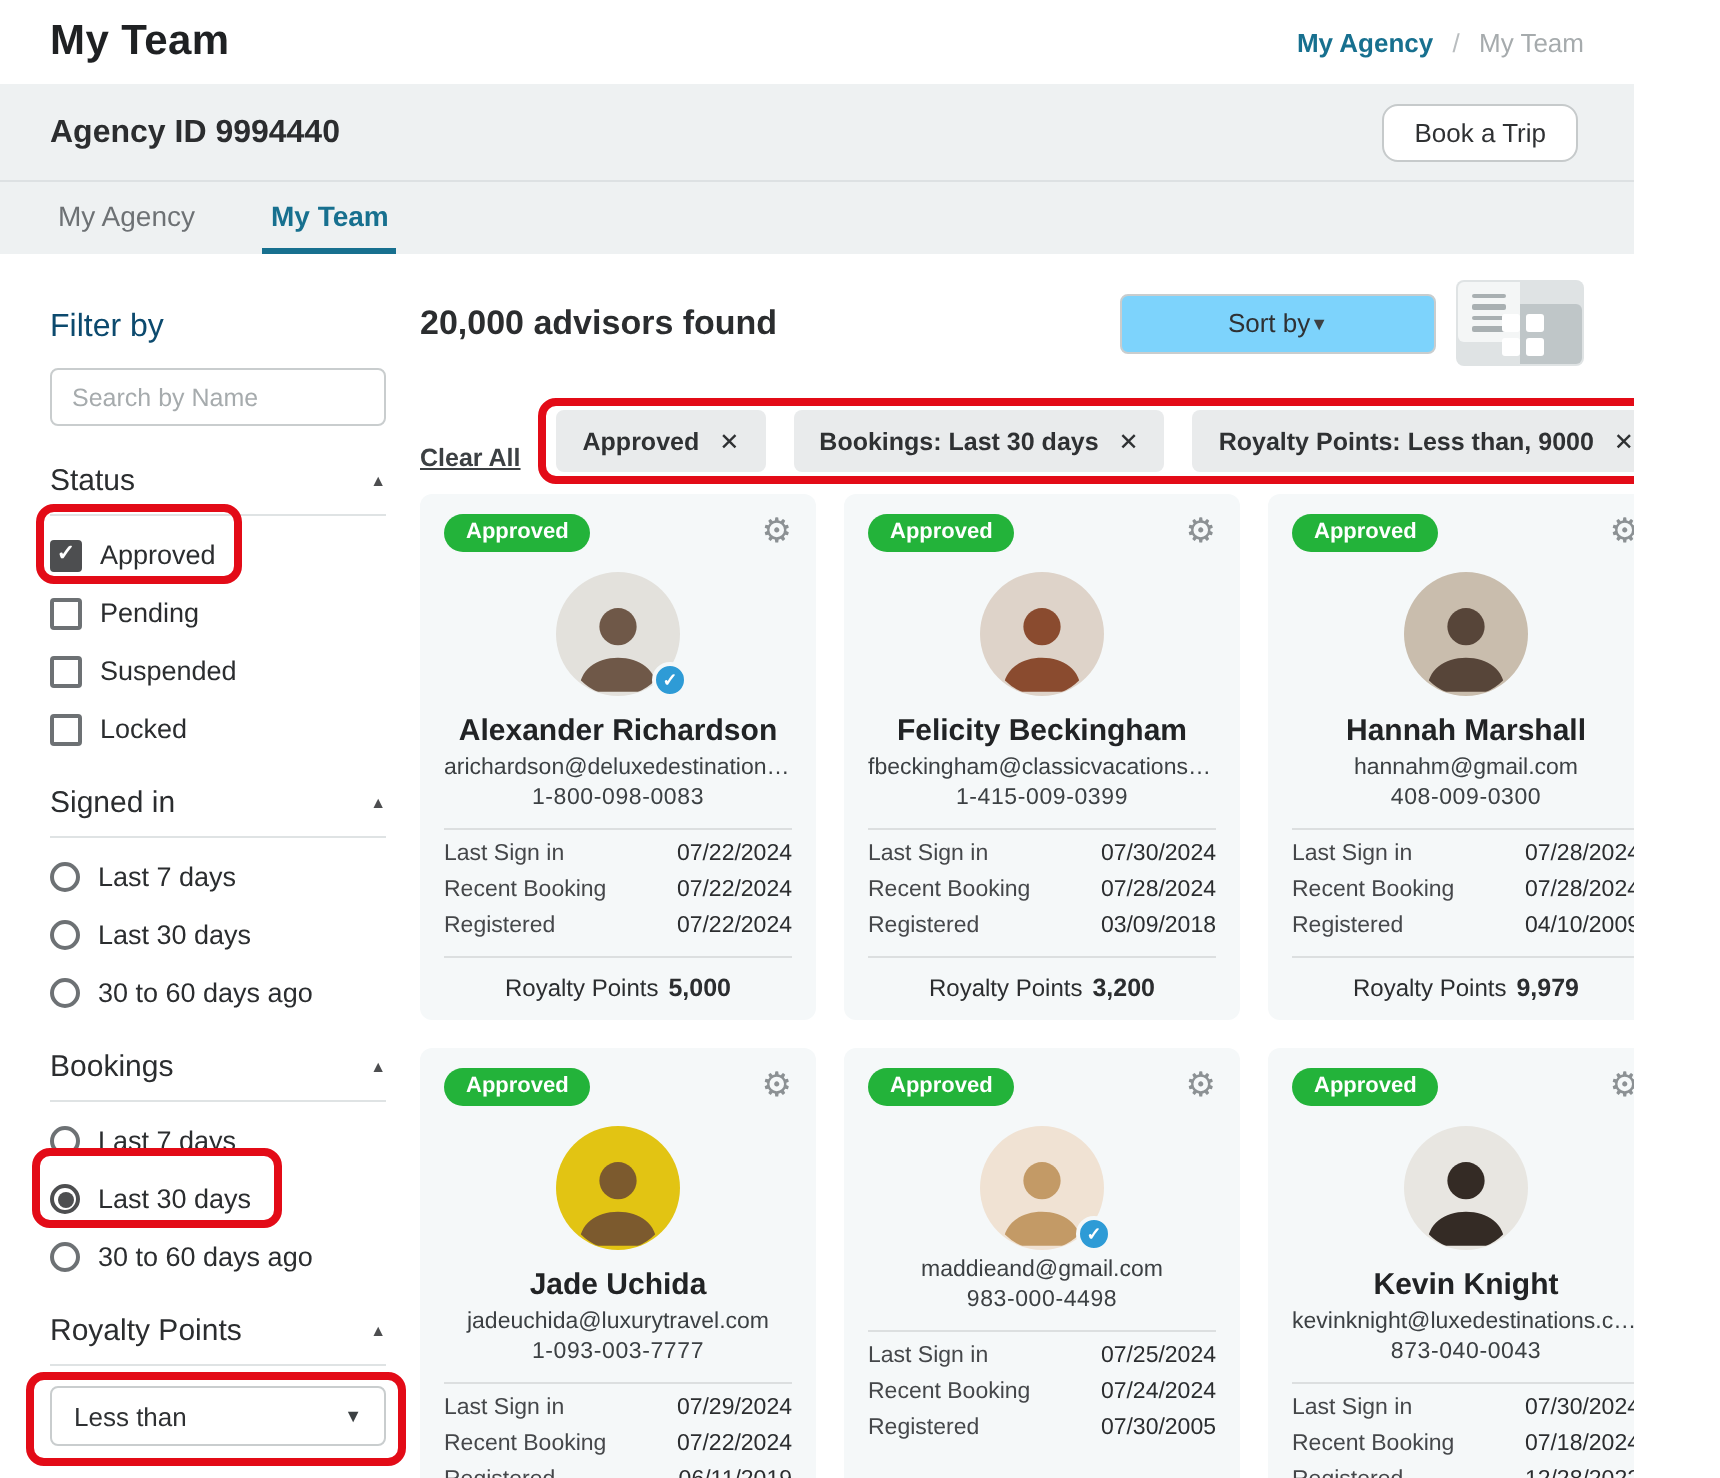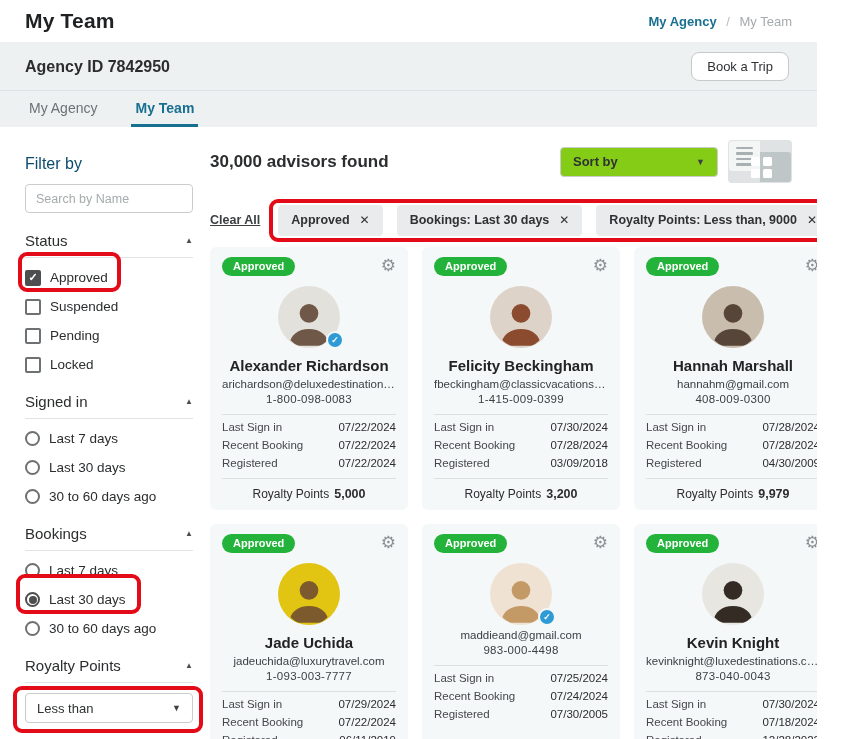--- a/index.html
+++ b/index.html
@@ -50,31 +50,31 @@
   .rb { width:15px; height:15px; border:2px solid #6d7174; border-radius:50%; background:#fff; flex:0 0 15px; display:flex; align-items:center; justify-content:center; }
   .rb.sel { border-color:#4d4e50; }
   .rb.sel::after { content:""; width:8px; height:8px; border-radius:50%; background:#4d4e50; }
 
   .select { margin-top:10px; width:168px; height:30px; border:1px solid #c9cdce; border-radius:4px; background:#fff; display:flex; align-items:center; justify-content:space-between; padding:0 11px; font-size:13px; cursor:pointer; }
   .caret-down { font-size:9px; color:#3c4043; }
 
   
   .toolbar { display:flex; align-items:center; margin-top:1px; }
   .results-count { font-size:17px; font-weight:700; color:#2b2d2f; flex:1; }
-  .sortbox { width:158px; height:30px; border:1px solid #c9cdce; border-radius:4px; background:#84cc16; display:flex; align-items:center; justify-content:space-between; padding:0 12px; font-size:13px; font-weight:700; color:#2f3133; margin-right:10px; cursor:pointer; }
+  .sortbox { width:158px; height:30px; border:1px solid #c9cdce; border-radius:4px; background:#7dd3fc; display:flex; align-items:center; justify-content:center; padding:0 12px; font-size:13px; font-weight:400; color:#2f3133; margin-right:10px; cursor:pointer; }
   .viewgroup { display:flex; background:#dfe3e4; border-radius:4px; padding:1px; }
   .view-btn { width:31px; height:30px; border:none; display:flex; align-items:center; justify-content:center; cursor:pointer; }
   .view-btn.list { background:#f4f6f6; border-radius:3px 0 0 3px; flex-direction:column; gap:3px; }
   .view-btn.list .bar { width:17px; height:2.5px; background:#a9b0b2; border-radius:1px; }
   .view-btn.grid { background:#bfc6c8; border-radius:0 3px 3px 0; }
   .gridglyph { display:grid; grid-template-columns:9px 9px; grid-template-rows:9px 9px; gap:3px; }
   .gridglyph span { background:#fff; border-radius:1.5px; }
 
   
-  .chips-row { display:flex; align-items:center; margin-top:21px; height:32px; }
+  .chips-row { display:flex; align-items:flex-end; margin-top:21px; height:32px; }
   .clear-all { font-size:12.5px; font-weight:700; color:#3c4043; text-decoration:underline; cursor:pointer; margin-right:18px; white-space:nowrap; }
   .chips { display:flex; gap:14px; }
   .chip { display:flex; align-items:center; gap:10px; background:#e9ebec; border-radius:4px; height:31px; padding:0 13px; font-size:12.5px; font-weight:700; color:#2f3133; cursor:pointer; white-space:nowrap; }
   .chip .x { font-size:12px; font-weight:400; cursor:pointer; }
 
   
   .grid { display:grid; grid-template-columns:repeat(3, 1fr); gap:14px; margin-top:11px; }
   .card { background:#f5f8f9; border-radius:6px; padding:10px 12px 9px; }
   .card-top { display:flex; justify-content:space-between; align-items:flex-start; height:22px; }
   .badge { background:#23b33a; color:#fff; font-size:11px; font-weight:700; border-radius:11px; padding:4px 11px; line-height:1; }
@@ -119,21 +119,21 @@
     <h1 class="page-title">My Team</h1>
     <nav class="crumbs">
       <a class="crumb-link">My Agency</a>
       <span class="crumb-sep">/</span>
       <span class="crumb-cur">My Team</span>
     </nav>
   </header>
 
   <section class="band">
     <div class="agency-row">
-      <div class="agency-id">Agency ID 7842950</div>
+      <div class="agency-id">Agency ID 9994440</div>
       <button class="book-btn">Book a Trip</button>
     </div>
     <div class="tabs-row">
       <div class="tab">My Agency</div>
       <div class="tab active">My Team</div>
     </div>
   </section>
 
   <main class="main">
 
@@ -152,25 +152,25 @@
         <div class="ring ring-approved fit">
           <label class="opt">
             <span class="cb checked">
                 <span class="tick">✓</span>
               </span>
             <span>Approved</span>
           </label>
         </div>
         <label class="opt">
           <span class="cb"></span>
+          <span>Pending</span>
+        </label>
+        <label class="opt">
+          <span class="cb"></span>
           <span>Suspended</span>
-        </label>
-        <label class="opt">
-          <span class="cb"></span>
-          <span>Pending</span>
         </label>
         <label class="opt">
           <span class="cb"></span>
           <span>Locked</span>
         </label>
       </div>
 
       
       <div class="fsection">
         <div class="fsection-head">
@@ -226,21 +226,21 @@
           </div>
 
         </div>
       </div>
 
     </aside>
 
     <section class="content">
 
       <div class="toolbar">
-        <div class="results-count">30,000 advisors found</div>
+        <div class="results-count">20,000 advisors found</div>
         <div class="sortbox">
           <span>Sort by</span>
           <span class="caret-down">▼</span>
         </div>
         <div class="viewgroup">
           <button class="view-btn list">
             <span class="bar"></span>
               <span class="bar"></span>
               <span class="bar"></span>
               <span class="bar"></span>
@@ -363,21 +363,21 @@
           <div class="stat">
               <span class="k">Last Sign in</span>
               <span class="v">07/28/2024</span>
             </div>
           <div class="stat">
               <span class="k">Recent Booking</span>
               <span class="v">07/28/2024</span>
             </div>
           <div class="stat">
               <span class="k">Registered</span>
-              <span class="v">04/30/2009</span>
+              <span class="v">04/10/2009</span>
             </div>
           <div class="rule"></div>
           <div class="royalty"><span>Royalty Points</span><b>9,979</b></div>
         </article>
 
         <article class="card">
           <div class="card-top">
             <span class="badge">Approved</span>
             <span class="gear">⚙</span>
           </div>

